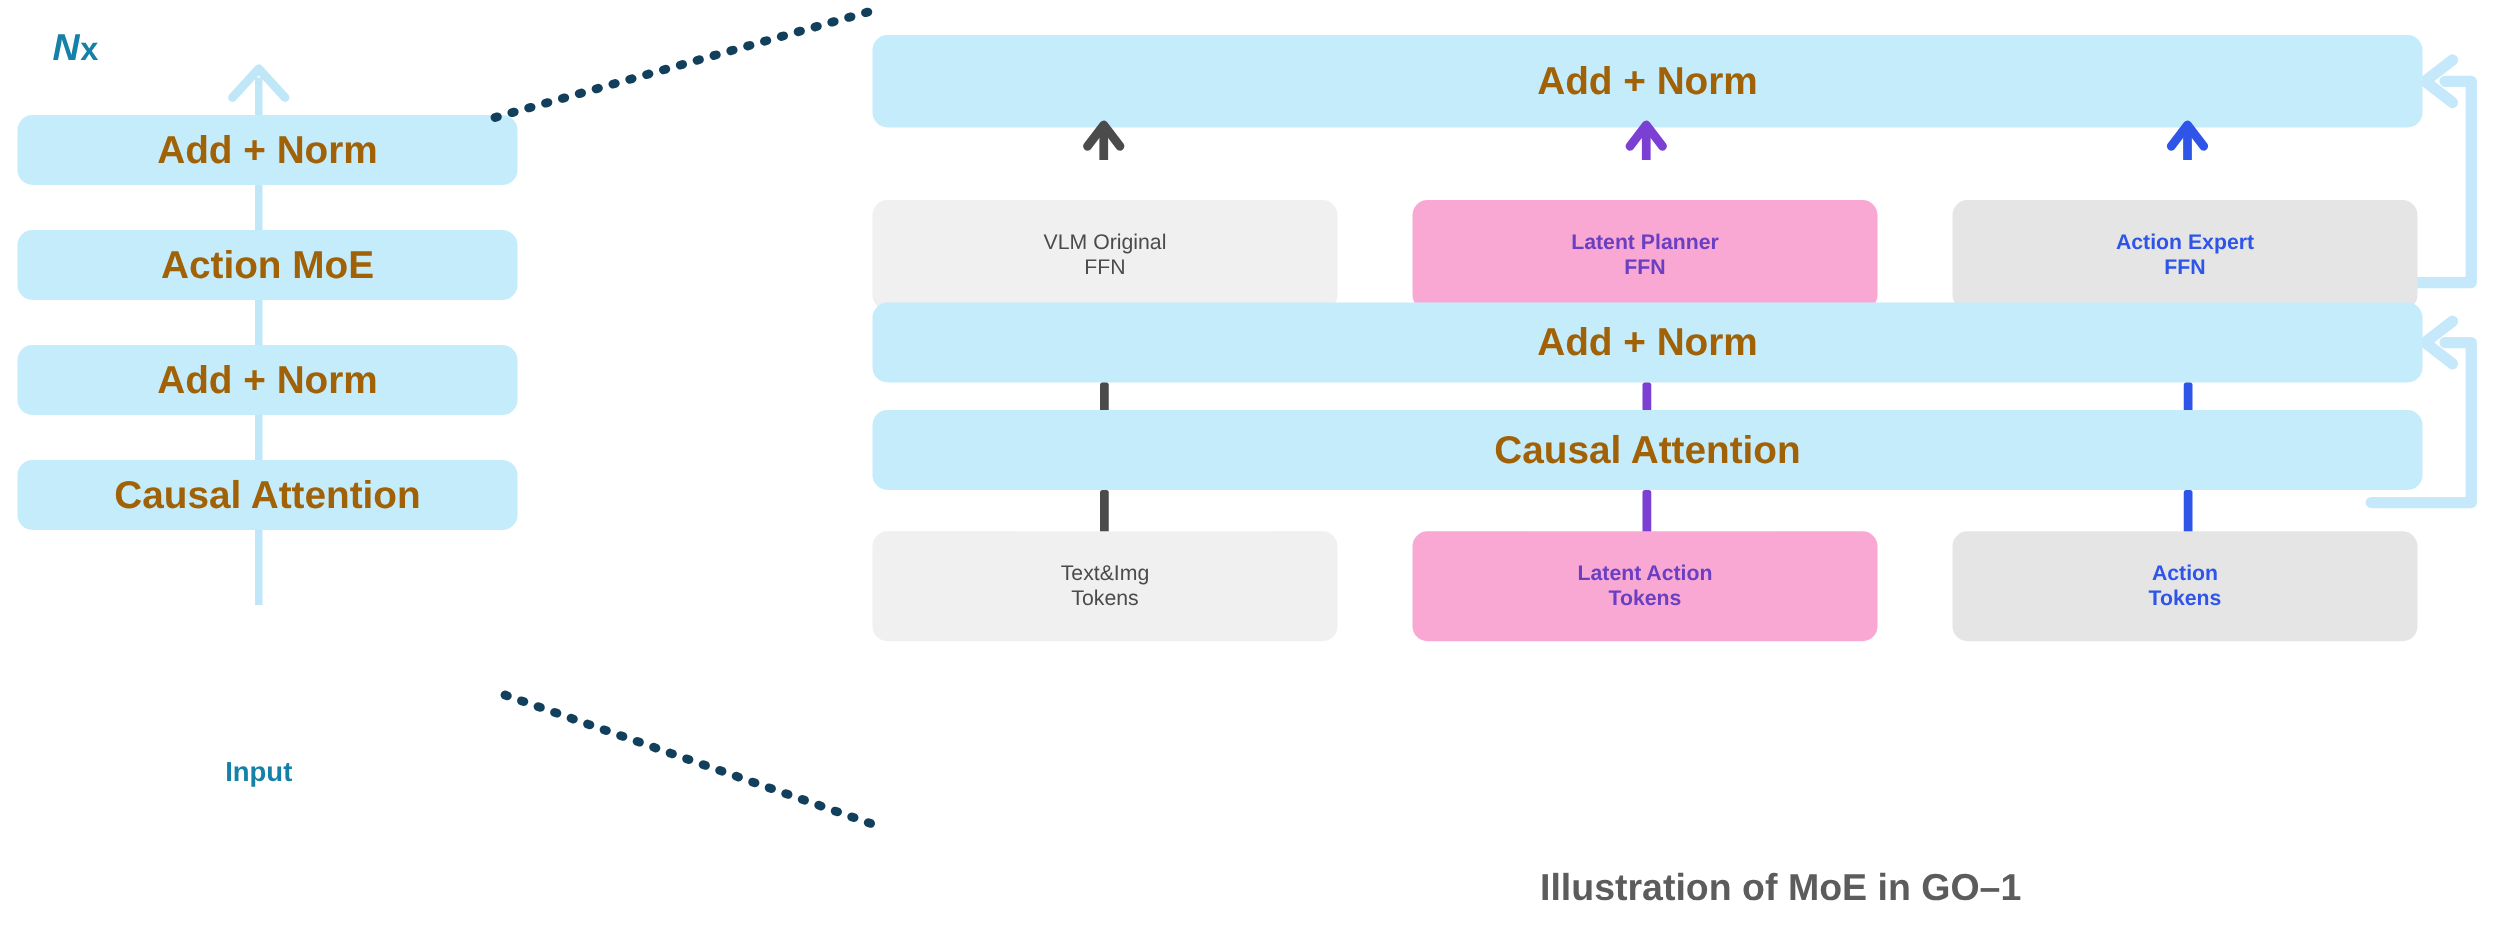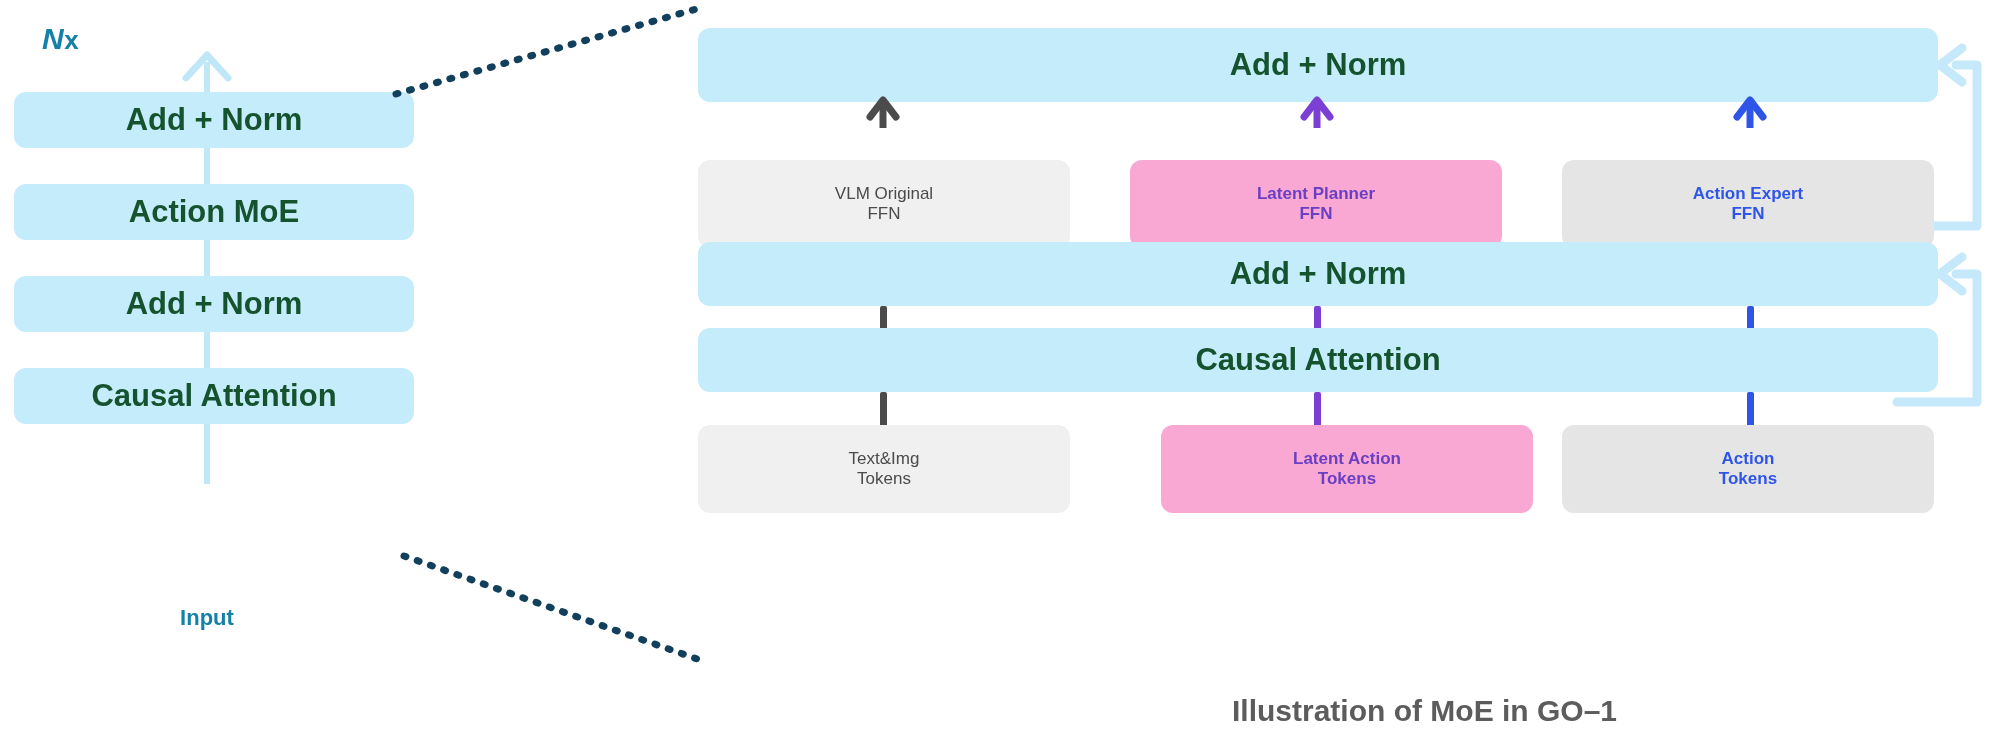--- a/index.html
+++ b/index.html
@@ -13,21 +13,21 @@
   
   .blk{
     position:absolute;border-radius:12px;
     display:flex;align-items:center;justify-content:center;
     text-align:center;font-weight:700;line-height:1.2;
     box-sizing:border-box;
   }
   .blk .l1,.blk .l2{display:block;}
 
   
-  .cyan  {background:#c5ecfb;color:#14532d;}
+  .cyan  {background:#c5ecfb;color:#a16207;}
   .grey  {background:#f0f0f0;color:#4b4b4b;font-weight:400;}
   .purple{background:#f9a8d4;color:#6a3fc2;}
   .blue  {background:#e5e5e5;color:#2f55e8;}
 
   
   #left-panel{position:absolute;left:0;top:0;width:690px;height:748px;}
   .lblk{font-size:31px;}
   #nx-label{
     position:absolute;left:42px;top:22px;font-size:30px;font-weight:700;
     color:#1580a8;font-style:italic;letter-spacing:.5px;
@@ -169,21 +169,21 @@
     <div class="conn c-purple" style="left:624px;top:392px;height:36px;"></div>
     <div class="conn c-blue" style="left:1057px;top:392px;height:36px;"></div>
 
     <div class="blk grey col-box" style="left:8px;top:425px;width:372px;height:88px;">
       <div>
         <span class="l1">Text&amp;Img</span>
         <span class="l2">Tokens</span>
       </div>
     </div>
 
-    <div class="blk purple col-box" style="left:440px;top:425px;width:372px;height:88px;margin-left:31px;">
+    <div class="blk purple col-box" style="left:440px;top:425px;width:372px;height:88px;">
       <div>
         <span class="l1">Latent Action</span>
         <span class="l2">Tokens</span>
       </div>
     </div>
 
     <div class="blk blue col-box" style="left:872px;top:425px;width:372px;height:88px;">
       <div>
         <span class="l1">Action</span>
         <span class="l2">Tokens</span>

